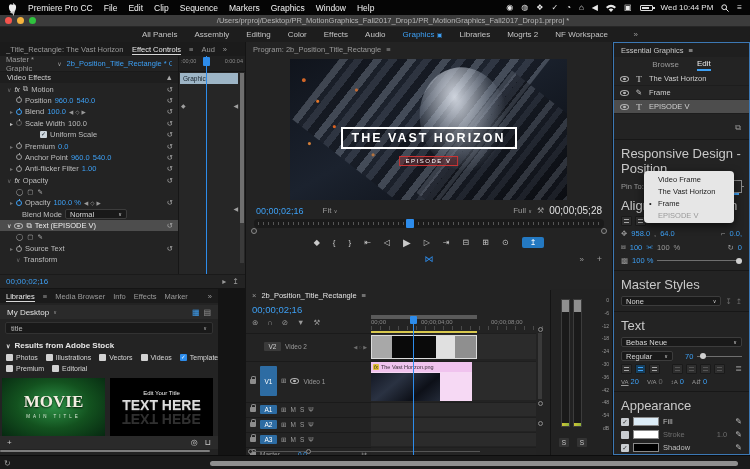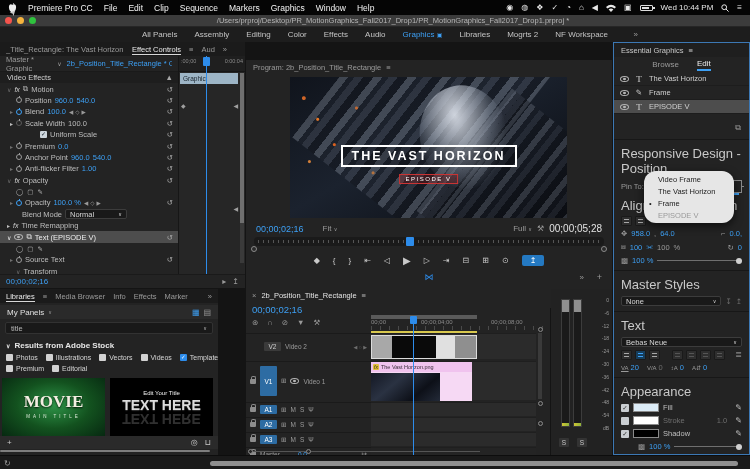--- a/index.html
+++ b/index.html
@@ -56,21 +56,21 @@
 #ecmini .gbar{position:absolute;left:1px;top:17px;width:58px;height:11px;background:#9db5c6;color:#18232c;font-size:6.5px;line-height:11px;padding-left:3px}
 #ecmini .ph{position:absolute;left:27px;top:0;width:1px;height:218px;background:#2d8ceb}
 #ecmini .phh{position:absolute;left:24px;top:1px;width:7px;height:9px;background:#2d8ceb;border-radius:1px}
 #ecmini .vsb{position:absolute;right:1px;top:17px;width:4px;height:190px;background:#3a3a3a}
 #ecmini .vsb i{position:absolute;left:0;top:0;width:4px;height:150px;background:#6f6f6f}
 .kfd{position:absolute;color:#9f9f9f;font-size:6px}
 #ecbot{position:absolute;left:0;bottom:0;width:245px;height:14px;background:#232323;border-top:1px solid #1a1a1a;display:flex;align-items:center;padding:0 6px;font-size:8px}
 #ecbot .ic{margin-left:auto;display:flex;gap:6px;color:#9a9a9a}
 
 
-#pm{left:246px;top:60px;width:366px;height:248px}
+#pm{left:246px;top:42px;width:366px;height:248px}
 #pm .hdr{height:14px;background:#232323;display:flex;align-items:center;gap:5px;padding:0 7px;font-size:7.5px;color:#9a9a9a}
 #pmvideo{position:absolute;left:44px;top:17px;width:277px;height:141px;background:linear-gradient(150deg,#10141c 0%,#1b222e 45%,#090b10 100%);overflow:hidden}
 .debris{position:absolute;left:18%;top:-55%;width:60%;height:150%;transform:rotate(38deg);background:repeating-linear-gradient(90deg,rgba(165,175,190,.55) 0 7px,rgba(35,40,50,.65) 7px 12px,rgba(105,112,128,.5) 12px 19px,rgba(18,20,26,.7) 19px 27px);opacity:.55}
 .debris2{position:absolute;right:-12%;bottom:-40%;width:55%;height:110%;transform:rotate(38deg);background:repeating-linear-gradient(90deg,rgba(150,158,172,.5) 0 6px,rgba(25,28,36,.7) 6px 11px,rgba(90,96,110,.45) 11px 17px,rgba(15,17,22,.7) 17px 24px);opacity:.5}
 .astro{position:absolute;left:47%;top:6%;width:88px;height:104px;border-radius:50%;transform:rotate(-12deg);background:radial-gradient(ellipse at 45% 28%,rgba(222,227,236,.9),rgba(130,140,155,.4) 52%,transparent 72%)}
 .embers{position:absolute;inset:0;background-image:radial-gradient(circle at 10% 30%,rgba(255,130,40,.9) 1px,transparent 2px),radial-gradient(circle at 16% 48%,rgba(255,110,30,.85) 1px,transparent 2px),radial-gradient(circle at 7% 60%,rgba(255,150,60,.8) 1px,transparent 2px),radial-gradient(circle at 24% 22%,rgba(255,120,35,.7) 1px,transparent 2px),radial-gradient(circle at 30% 68%,rgba(255,140,45,.6) 1px,transparent 2px),radial-gradient(circle at 5% 15%,rgba(255,120,40,.8) 1.4px,transparent 2.4px)}
 #vtitle{position:absolute;left:50%;top:68px;transform:translateX(-50%);border:2px solid #fff;color:#fff;font-weight:bold;font-size:12.5px;letter-spacing:2px;padding:2px 9px;white-space:nowrap;background:rgba(10,12,16,.25)}
 #vsub{position:absolute;left:50%;top:97px;transform:translateX(-50%);border:1px solid #c93434;color:#fff;font-size:6px;letter-spacing:1.5px;padding:1px 6px;background:rgba(130,25,25,.35);white-space:nowrap}
 #pmctl{position:absolute;left:0;top:162px;width:366px;height:13px;display:flex;align-items:center;gap:5px;padding:0 10px;font-size:8px}
 #pmscrub{position:absolute;left:8px;top:177px;width:350px;height:9px;background:#1a1a1a;border-radius:4px;overflow:hidden}
@@ -90,21 +90,21 @@
 #eg .tabs .on{color:#ececec;border-bottom:2px solid #3da0f5;padding-bottom:1px}
 .lyr{height:14px;display:flex;align-items:center;gap:6px;padding:0 6px;font-size:7.5px;color:#cfcfcf;border-bottom:1px solid #1d1d1d}
 .lyr .ti{font-family:"Liberation Serif",serif;font-size:9px;color:#d8d8d8;width:8px;text-align:center}
 .sep{height:1px;background:#171717;margin:3px 0}
 .egh{padding:3px 7px 2px;font-size:13px;color:#c9c9c9}
 .egrow{display:flex;align-items:center;gap:4px;padding:2px 7px;font-size:7.5px}
 .pindiag{width:13px;height:13px;border:1px solid #8a8a8a;position:relative;margin-left:auto}
 .pindiag:before{content:"";position:absolute;left:-3px;top:5px;width:3px;height:1px;background:#8a8a8a}
 .pindiag:after{content:"";position:absolute;right:-3px;top:5px;width:3px;height:1px;background:#8a8a8a}
 .pindiag i{position:absolute;left:3px;bottom:-3px;width:6px;height:2px;background:#3da0f5}
-#pinmenu{position:absolute;left:30px;top:128px;width:90px;background:#e6e6e6;border-radius:12px;box-shadow:0 3px 8px rgba(0,0,0,.6);z-index:40;padding:2px 0;font-size:7.5px;color:#1c1c1c}
+#pinmenu{position:absolute;left:30px;top:128px;width:90px;background:#e6e6e6;border-radius:4px;box-shadow:0 3px 8px rgba(0,0,0,.6);z-index:40;padding:2px 0;font-size:7.5px;color:#1c1c1c}
 #pinmenu .mi{padding:1.5px 6px 1.5px 14px;position:relative;white-space:nowrap}
 #pinmenu .mi.sel:before{content:"•";position:absolute;left:5px}
 #pinmenu .mi.dis{color:#9a9a9a}
 .alicons{display:flex;gap:3px;padding:1px 7px}
 .albtn{width:11px;height:10px;background:#2e2e2e;border:1px solid #1a1a1a;border-radius:1px;position:relative}
 .albtn:before{content:"";position:absolute;inset:2px;background:repeating-linear-gradient(#a8a8a8 0 1px,transparent 1px 3px)}
 .albtn.on{background:#163e5c}.albtn.on:before{background:repeating-linear-gradient(#3da0f5 0 1px,transparent 1px 3px)}
 .albtn.off:before{background:repeating-linear-gradient(#555 0 1px,transparent 1px 3px)}
 .slider{flex:1;height:1px;background:#6f6f6f;position:relative}
 .slider .kn{position:absolute;top:-2.5px;width:6px;height:6px;border-radius:50%;background:#d0d0d0}
@@ -338,25 +338,20 @@
         </span>
         <span class="rst">↺</span>
       </div>
     <div class="ecrow" style="padding-left:22px">
         <span>Blend Mode</span>
         <span class="dd" style="width:62px">
           <span>Normal</span>
           <span style="font-size:5px">∨</span>
         </span>
       </div>
-    <div class="ecrow dim">
-        <span style="font-size:6px">▸</span>
-        <span class="fxi">fx</span>
-        <span>Time Remapping</span>
-      </div>
     <div class="ecrow selrow">
         <span style="font-size:6px">∨</span>
         <span class="eye"></span>
         <span>⧉</span>
         <span>Text (EPISODE V)</span>
         <span class="rst">↺</span>
       </div>
     <div class="ecrow" style="padding-left:16px">
         <span class="shapes">
           <span>◯</span>
@@ -532,20 +527,30 @@
     <span class="dim">↥</span>
   </div>
   <div class="sep"></div>
   <div class="egh">Text</div>
   <div class="egrow">
     <span class="dd" style="flex:1">
         <span>Bebas Neue</span>
         <span style="font-size:5px">∨</span>
       </span>
   </div>
+  <div class="egrow">
+    <span class="dd" style="width:52px">
+        <span>Regular</span>
+        <span style="font-size:5px">∨</span>
+      </span>
+    <span class="bl" style="margin-left:8px">70</span>
+    <span class="slider">
+        <span class="kn" style="left:3px"></span>
+      </span>
+  </div>
   <div class="alicons">
     <span class="albtn"></span>
     <span class="albtn on"></span>
     <span class="albtn"></span>
     <span style="width:6px"></span>
     <span class="albtn off"></span>
     <span class="albtn off"></span>
     <span class="albtn off"></span>
     <span class="albtn off"></span>
     <span style="margin-left:auto;color:#8a8a8a">≣</span>
@@ -597,21 +602,21 @@
   <div class="tabrow">
     <span class="tabactive">Libraries</span>
     <span>≡</span>
     <span>Media Browser</span>
     <span>Info</span>
     <span>Effects</span>
     <span>Marker</span>
     <span style="margin-left:auto">»</span>
   </div>
   <div class="lrow">
-    <span>My Panels</span>
+    <span>My Desktop</span>
     <span style="font-size:5px" class="gy">∨</span>
     <span style="margin-left:auto;color:#3da0f5">▦</span>
     <span class="gy">▤</span>
   </div>
   <div class="srch">
     <span>title</span>
     <span style="font-size:5px">∨</span>
   </div>
   <div class="res">
     <span style="font-size:6px">∨</span>

